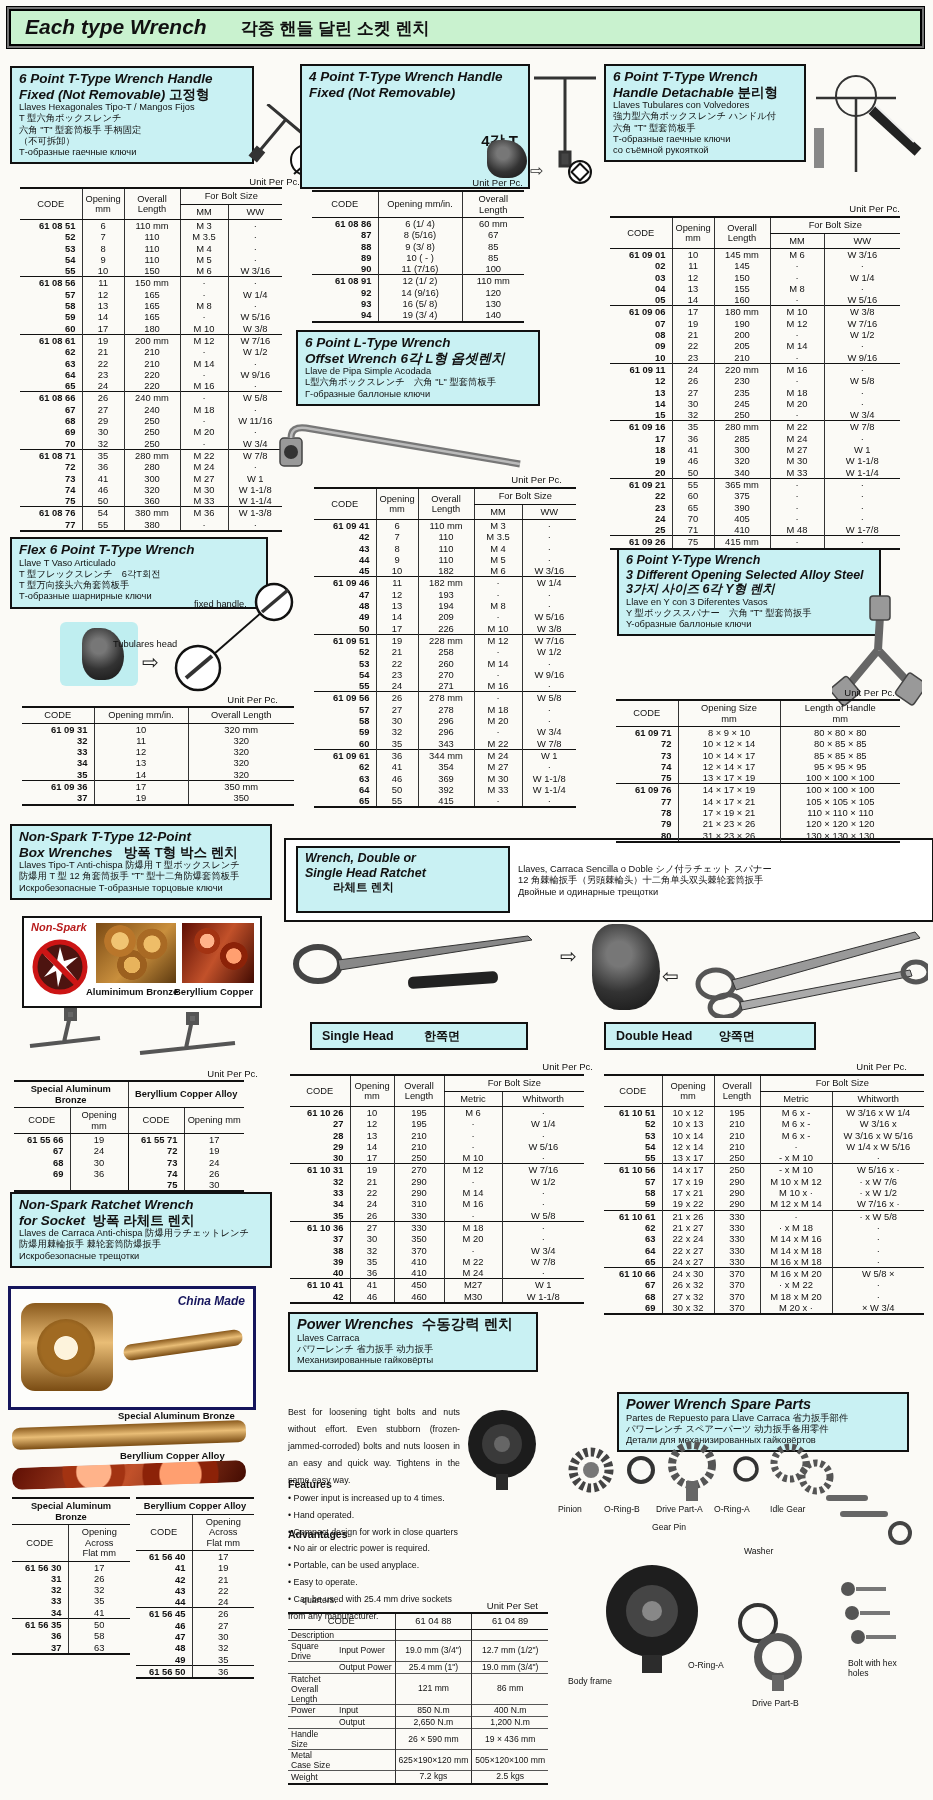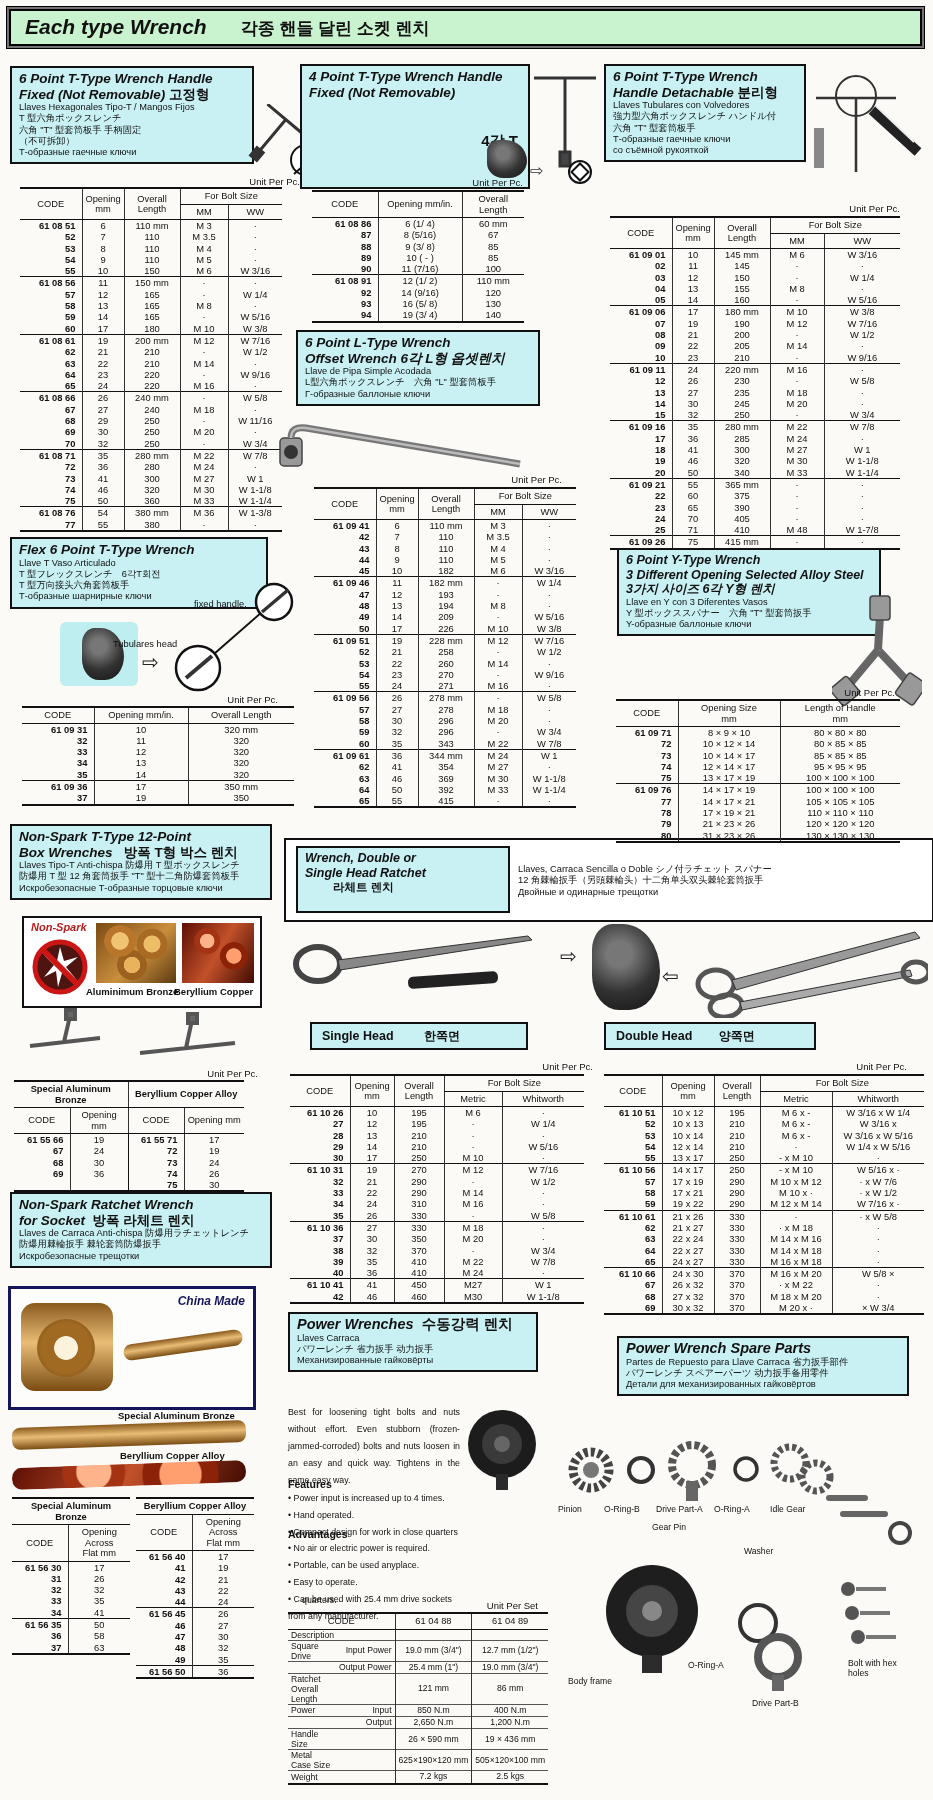--- a/index.html
+++ b/index.html
@@ -1299,21 +1299,21 @@
         <td>Weight</td>
         <td></td>
         <td>7.2 kgs</td>
         <td>2.5 kgs</td>
       </tr>
     </tbody>
 </table>
 <style>
   .tp td{font-size:8.6px;border-top:1px solid #555}
   .tp td:first-child{font-weight:normal;text-align:left;padding-left:3px;padding-right:2px;white-space:normal;line-height:10px}
-  .tp td:nth-child(2){text-align:right;border-left:none}
+  .tp td:nth-child(2){text-align:left;border-left:none}
   .tp td:nth-child(3){border-left:1px solid #333}
 </style>
 
 <svg class="abs" style="left:528px;top:66px" width="74" height="120" viewBox="0 0 74 120">
   <g stroke="#333" stroke-width="3" fill="none">
     <path d="M6 12 L68 12 M37 12 L37 86"></path>
       <rect x="32" y="86" width="10" height="14" fill="#444"></rect>
   </g>
   <text x="2" y="110" font-size="16" fill="#333">⇨</text>
   <circle cx="52" cy="106" r="11" stroke="#111" stroke-width="2" fill="#fff"></circle>
@@ -1628,21 +1628,21 @@
         <td>120 × 120 × 120</td>
       </tr>
       <tr>
         <td>80</td>
         <td>31 × 23 × 26</td>
         <td>130 × 130 × 130</td>
       </tr>
     </tbody>
 </table>
 
-<div class="abs cbox" style="left:617px;top:1336px;width:274px">
+<div class="abs cbox" style="left:617px;top:1392px;width:274px">
   <div class="bt" style="font-size:14.5px">Power Wrench Spare Parts</div>
   <div>
       <div class="line">Partes de Repuesto para Llave Carraca  省力扳手部件</div>
       <div class="line">パワーレンチ スペアーパーツ  动力扳手备用零件</div>
       <div class="line">Детали для механизированных гайковёртов</div>
     </div>
 </div>
 <div class="abs" style="left:552px;top:1425px;width:378px;height:370px">
   <svg class="abs" style="left:10px;top:16px" width="58" height="58" viewBox="0 0 58 58">
     <circle cx="29" cy="29" r="18" fill="none" stroke="#444" stroke-width="9" stroke-dasharray="4 3"></circle>

